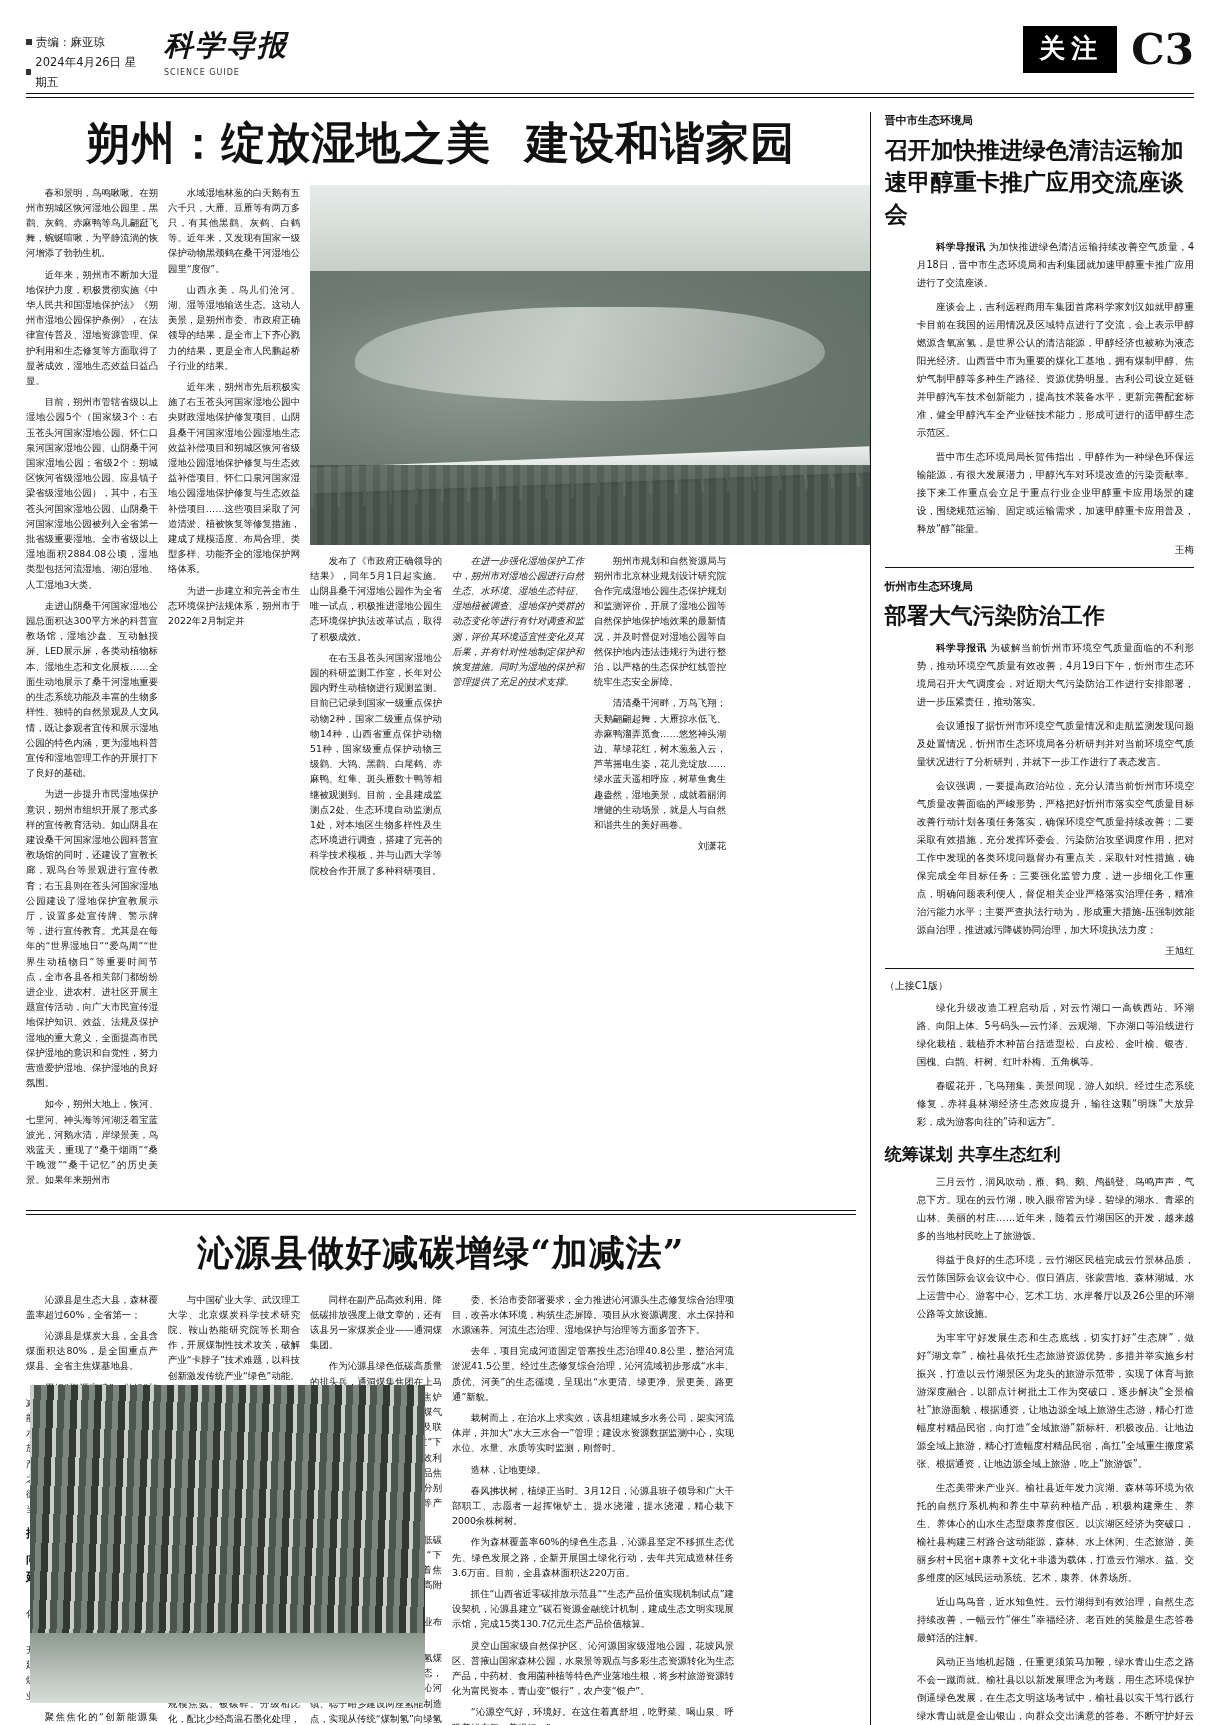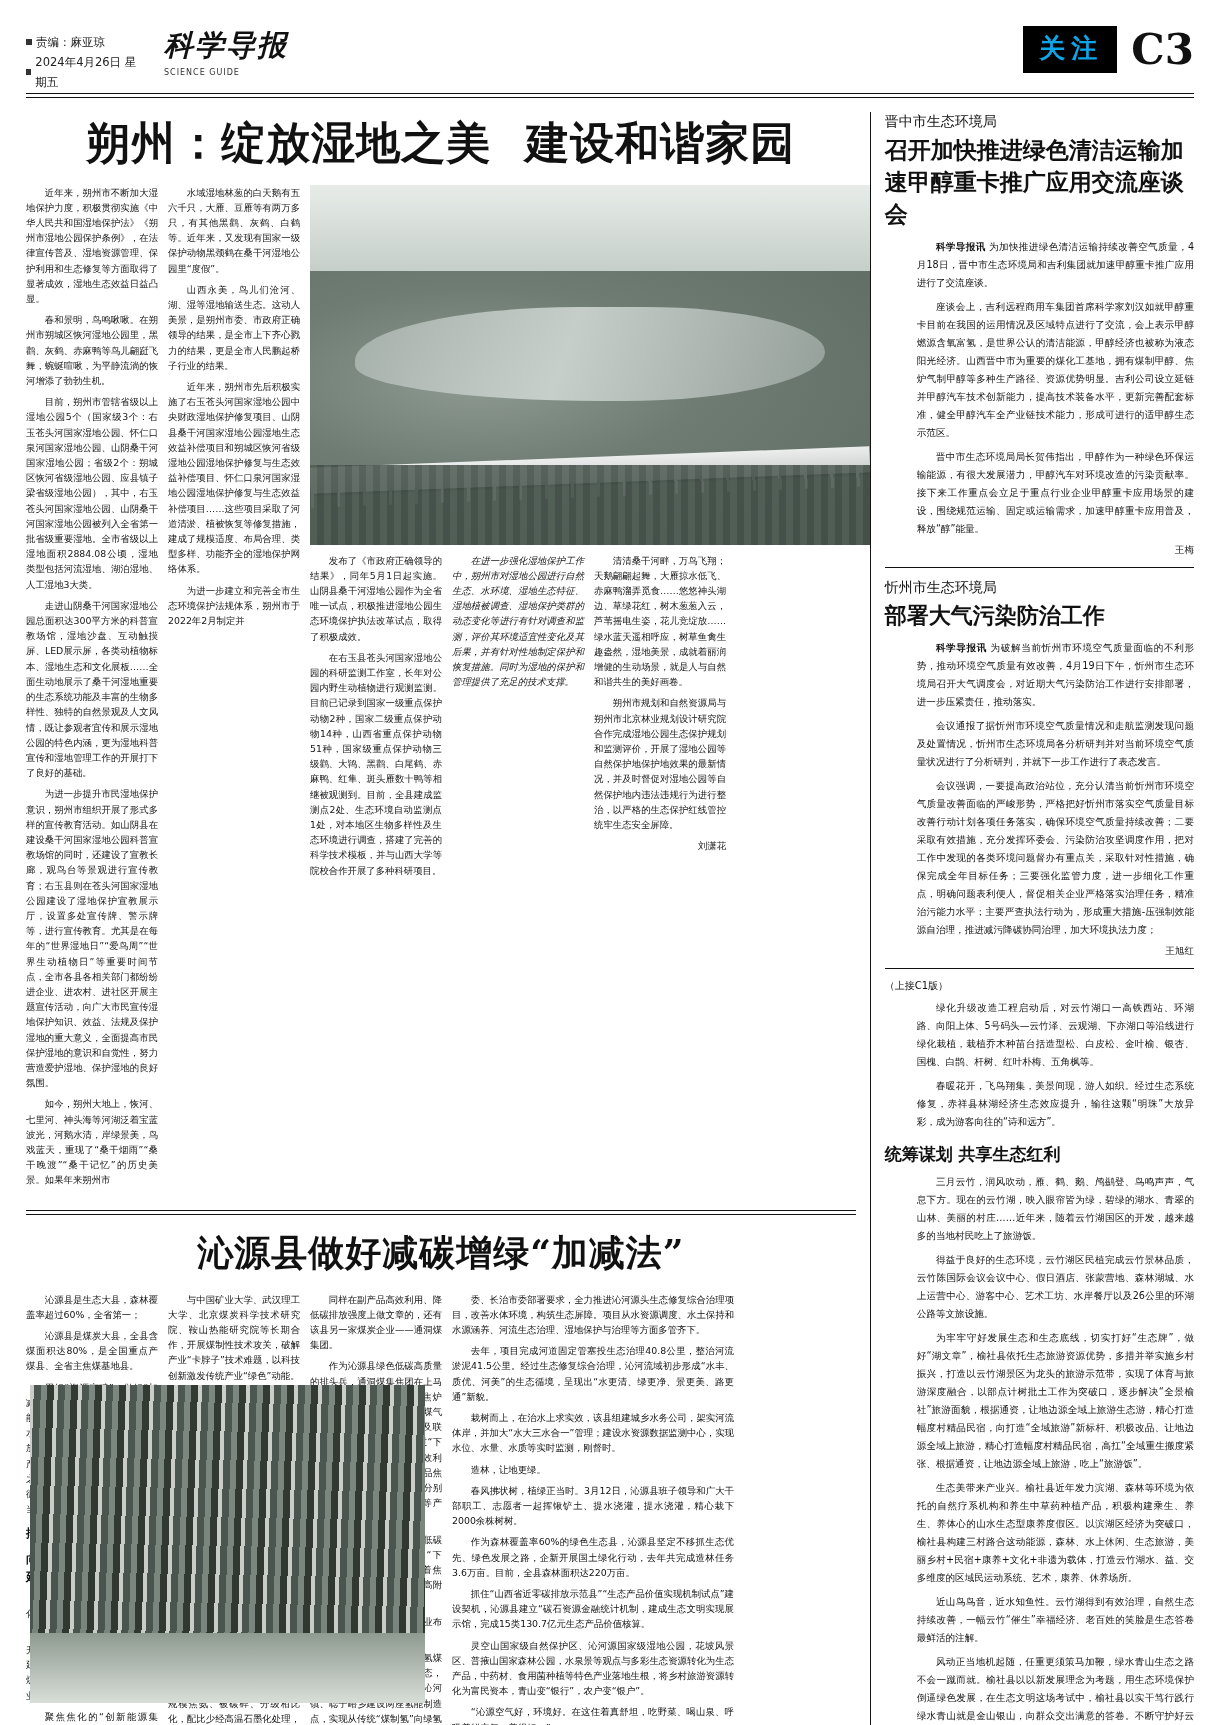--- a/index.html
+++ b/index.html
@@ -15,21 +15,21 @@
 
   
   .masthead{display:flex;align-items:flex-start;height:72px;position:relative;}
   .mh-left{width:120px;font-size:11.5px;line-height:20px;color:#222;padding-top:10px;}
   .mh-left div{display:flex;align-items:center;gap:4px;}
   .mh-left .sq{display:inline-block;width:6px;height:6px;background:#333;}
   .mh-logo{margin-left:18px;padding-top:4px;}
   .mh-logo .cn{font-family:"DejaVu Serif","Liberation Serif",serif;font-size:29px;font-weight:700;letter-spacing:2px;font-style:italic;color:#111;}
   .mh-logo .en{font-size:8px;letter-spacing:1px;color:#333;margin-top:2px;}
   .mh-right{margin-left:auto;display:flex;align-items:center;gap:14px;padding-top:4px;}
-  .mh-badge{background:#000;color:#0ea5e9;font-family:"DejaVu Serif","Liberation Serif",serif;font-size:26px;font-weight:700;letter-spacing:6px;padding:5px 14px 7px 16px;}
+  .mh-badge{background:#000;color:#ffffff;font-family:"DejaVu Serif","Liberation Serif",serif;font-size:26px;font-weight:700;letter-spacing:6px;padding:5px 14px 7px 16px;}
   .mh-page{font-family:"DejaVu Serif","Liberation Serif",serif;font-size:42px;font-weight:700;line-height:1;}
   .mh-rule{position:absolute;left:0;right:0;bottom:0;height:0;border-top:1.5px solid #111;}
 
   
   .body-wrap{display:flex;gap:0;margin-top:14px;}
   .left-col{width:845px;}
   .rule-v{width:0;border-left:1px solid #111;margin:0 14px;}
   .right-col{width:315px;}
 
   
@@ -85,21 +85,21 @@
   .photo.ph2{width:400px;height:330px;margin:6px 0 4px 0;
     background:linear-gradient(#6e7a70,#2f3a33);}
   .photo.ph2 .forest{position:absolute;inset:0;
     background:repeating-linear-gradient(92deg,#cfd3cd 0 4px,#4b5550 4px 11px,#7d8880 11px 17px,#2f3730 17px 24px);
     opacity:.95;}
   .photo.ph2 .ground{position:absolute;left:0;right:0;bottom:0;height:22%;
     background:linear-gradient(#8e9a90,#d8ded8);}
 
   
   .r-block{margin-bottom:10px;}
-  .r-kicker{font-size:14px;line-height:18px;margin-bottom:4px;}
+  .r-kicker{font-size:11px;line-height:18px;margin-bottom:4px;font-weight:bold;}
   .r-title{font-family:"DejaVu Serif","Liberation Serif",serif;font-weight:700;font-size:23px;line-height:32px;letter-spacing:0px;margin-bottom:8px;}
   .r-title.sm{font-size:22px;line-height:31px;}
   .r-text{font-size:9.6px;line-height:18px;text-align:justify;margin-left:32px;}
   .r-text p{margin:0 0 6px 0;text-indent:2em;}
   .r-lead{font-weight:700;}
   .r-sign{text-align:right;font-size:9.6px;margin-top:2px;}
   .r-rule{border-top:0.9px solid #111;margin:10px 0 10px 0;}
   .r-cont{font-size:10px;margin:6px 0 6px 0;}
   .r-sec-title{font-family:"DejaVu Serif","Liberation Serif",serif;font-weight:700;font-size:17px;line-height:26px;margin:10px 0 6px 0;}
 </style>
@@ -134,22 +134,22 @@
   <div class="body-wrap">
 
     <div class="left-col">
 
       <div class="headline">
         <span>朔州：绽放湿地之美</span><span class="gap"></span><span>建设和谐家园</span>
       </div>
 
       <div class="a1">
         <div class="col c1">
+          <p>春和景明，鸟鸣啾啾。在朔州市朔城区恢河湿地公园里，黑鹳、灰鹤、赤麻鸭等鸟儿翩跹飞舞，蜿蜒喧啾，为平静流淌的恢河增添了勃勃生机。</p>
           <p>近年来，朔州市不断加大湿地保护力度，积极贯彻实施《中华人民共和国湿地保护法》《朔州市湿地公园保护条例》，在法律宣传普及、湿地资源管理、保护利用和生态修复等方面取得了显著成效，湿地生态效益日益凸显。</p>
-          <p>春和景明，鸟鸣啾啾。在朔州市朔城区恢河湿地公园里，黑鹳、灰鹤、赤麻鸭等鸟儿翩跹飞舞，蜿蜒喧啾，为平静流淌的恢河增添了勃勃生机。</p>
           <p>目前，朔州市管辖省级以上湿地公园5个（国家级3个：右玉苍头河国家湿地公园、怀仁口泉河国家湿地公园、山阴桑干河国家湿地公园；省级2个：朔城区恢河省级湿地公园、应县镇子梁省级湿地公园），其中，右玉苍头河国家湿地公园、山阴桑干河国家湿地公园被列入全省第一批省级重要湿地。全市省级以上湿地面积2884.08公顷，湿地类型包括河流湿地、湖泊湿地、人工湿地3大类。</p>
           <p>走进山阴桑干河国家湿地公园总面积达300平方米的科普宣教场馆，湿地沙盘、互动触摸屏、LED展示屏，各类动植物标本、湿地生态和文化展板……全面生动地展示了桑干河湿地重要的生态系统功能及丰富的生物多样性、独特的自然景观及人文风情，既让参观者宜传和展示湿地公园的特色内涵，更为湿地科普宣传和湿地管理工作的开展打下了良好的基础。</p>
           <p>为进一步提升市民湿地保护意识，朔州市组织开展了形式多样的宣传教育活动。如山阴县在建设桑干河国家湿地公园科普宣教场馆的同时，还建设了宣教长廊，观鸟台等景观进行宣传教育；右玉县则在苍头河国家湿地公园建设了湿地保护宣教展示厅，设置多处宣传牌、警示牌等，进行宣传教育。尤其是在每年的“世界湿地日”“爱鸟周”“世界生动植物日”等重要时间节点，全市各县各相关部门都纷纷进企业、进农村、进社区开展主题宣传活动，向广大市民宣传湿地保护知识、效益、法规及保护湿地的重大意义，全面提高市民保护湿地的意识和自觉性，努力营造爱护湿地、保护湿地的良好氛围。</p>
           <p>如今，朔州大地上，恢河、七里河、神头海等河湖泛着宝蓝波光，河鹅水清，岸绿景美，鸟戏蓝天，重现了“桑干烟雨”“桑干晚渡”“桑干记忆”的历史美景。如果年来朔州市</p>
         </div>
         <div class="col c2">
           <p>水域湿地林葱的白天鹅有五六千只，大雁、豆雁等有两万多只，有其他黑鹳、灰鹤、白鹤等。近年来，又发现有国家一级保护动物黑颈鹤在桑干河湿地公园里“度假”。</p>
           <p>山西永美，鸟儿们沧河、湖、湿等湿地输送生态。这动人美景，是朔州市委、市政府正确领导的结果，是全市上下齐心戮力的结果，更是全市人民鹏起桥子行业的结果。</p>
           <p>近年来，朔州市先后积极实施了右玉苍头河国家湿地公园中央财政湿地保护修复项目、山阴县桑干河国家湿地公园湿地生态效益补偿项目和朔城区恢河省级湿地公园湿地保护修复与生态效益补偿项目、怀仁口泉河国家湿地公园湿地保护修复与生态效益补偿项目……这些项目采取了河道清淤、植被恢复等修复措施，建成了规模适度、布局合理、类型多样、功能齐全的湿地保护网络体系。</p>
           <p>为进一步建立和完善全市生态环境保护法规体系，朔州市于2022年2月制定并</p>
@@ -164,22 +164,22 @@
           </div>
           <div style="display:flex;gap:10px;">
             <div class="col c3">
               <p>发布了《市政府正确领导的结果》，同年5月1日起实施。山阴县桑干河湿地公园作为全省唯一试点，积极推进湿地公园生态环境保护执法改革试点，取得了积极成效。</p>
               <p>在右玉县苍头河国家湿地公园的科研监测工作室，长年对公园内野生动植物进行观测监测。目前已记录到国家一级重点保护动物2种，国家二级重点保护动物14种，山西省重点保护动物51种，国家级重点保护动物三级鹳、大鸨、黑鹳、白尾鹤、赤麻鸭、红隼、斑头雁数十鸭等相继被观测到。目前，全县建成监测点2处、生态环境自动监测点1处，对本地区生物多样性及生态环境进行调查，搭建了完善的科学技术模板，并与山西大学等院校合作开展了多种科研项目。</p>
             </div>
             <div class="col c4">
               <p>在进一步强化湿地保护工作中，朔州市对湿地公园进行自然生态、水环境、湿地生态特征、湿地植被调查、湿地保护类群的动态变化等进行有针对调查和监测，评价其环境适宜性变化及其后果，并有针对性地制定保护和恢复措施。同时为湿地的保护和管理提供了充足的技术支撑。</p>
             </div>
             <div class="col c5">
+              <p>朔州市规划和自然资源局与朔州市北京林业规划设计研究院合作完成湿地公园生态保护规划和监测评价，开展了湿地公园等自然保护地保护地效果的最新情况，并及时督促对湿地公园等自然保护地内违法违规行为进行整治，以严格的生态保护红线管控统牢生态安全屏障。</p>
               <p>清清桑干河畔，万鸟飞翔；天鹅翩翩起舞，大雁掠水低飞、赤麻鸭溜弄觅食……悠悠神头湖边、草绿花红，树木葱葱入云，芦苇摇电生姿，花儿竞绽放……绿水蓝天遥相呼应，树草鱼禽生趣盎然，湿地美景，成就着丽润增健的生动场景，就是人与自然和谐共生的美好画卷。</p>
-              <p>朔州市规划和自然资源局与朔州市北京林业规划设计研究院合作完成湿地公园生态保护规划和监测评价，开展了湿地公园等自然保护地保护地效果的最新情况，并及时督促对湿地公园等自然保护地内违法违规行为进行整治，以严格的生态保护红线管控统牢生态安全屏障。</p>
               <div class="byline">刘潇花</div>
             </div>
           </div>
         </div>
       </div>
 
       <div class="sec-rule"></div>
       <div class="sec-rule thin"></div>
 
       <div class="headline2">沁源县做好减碳增绿“加减法”</div>

